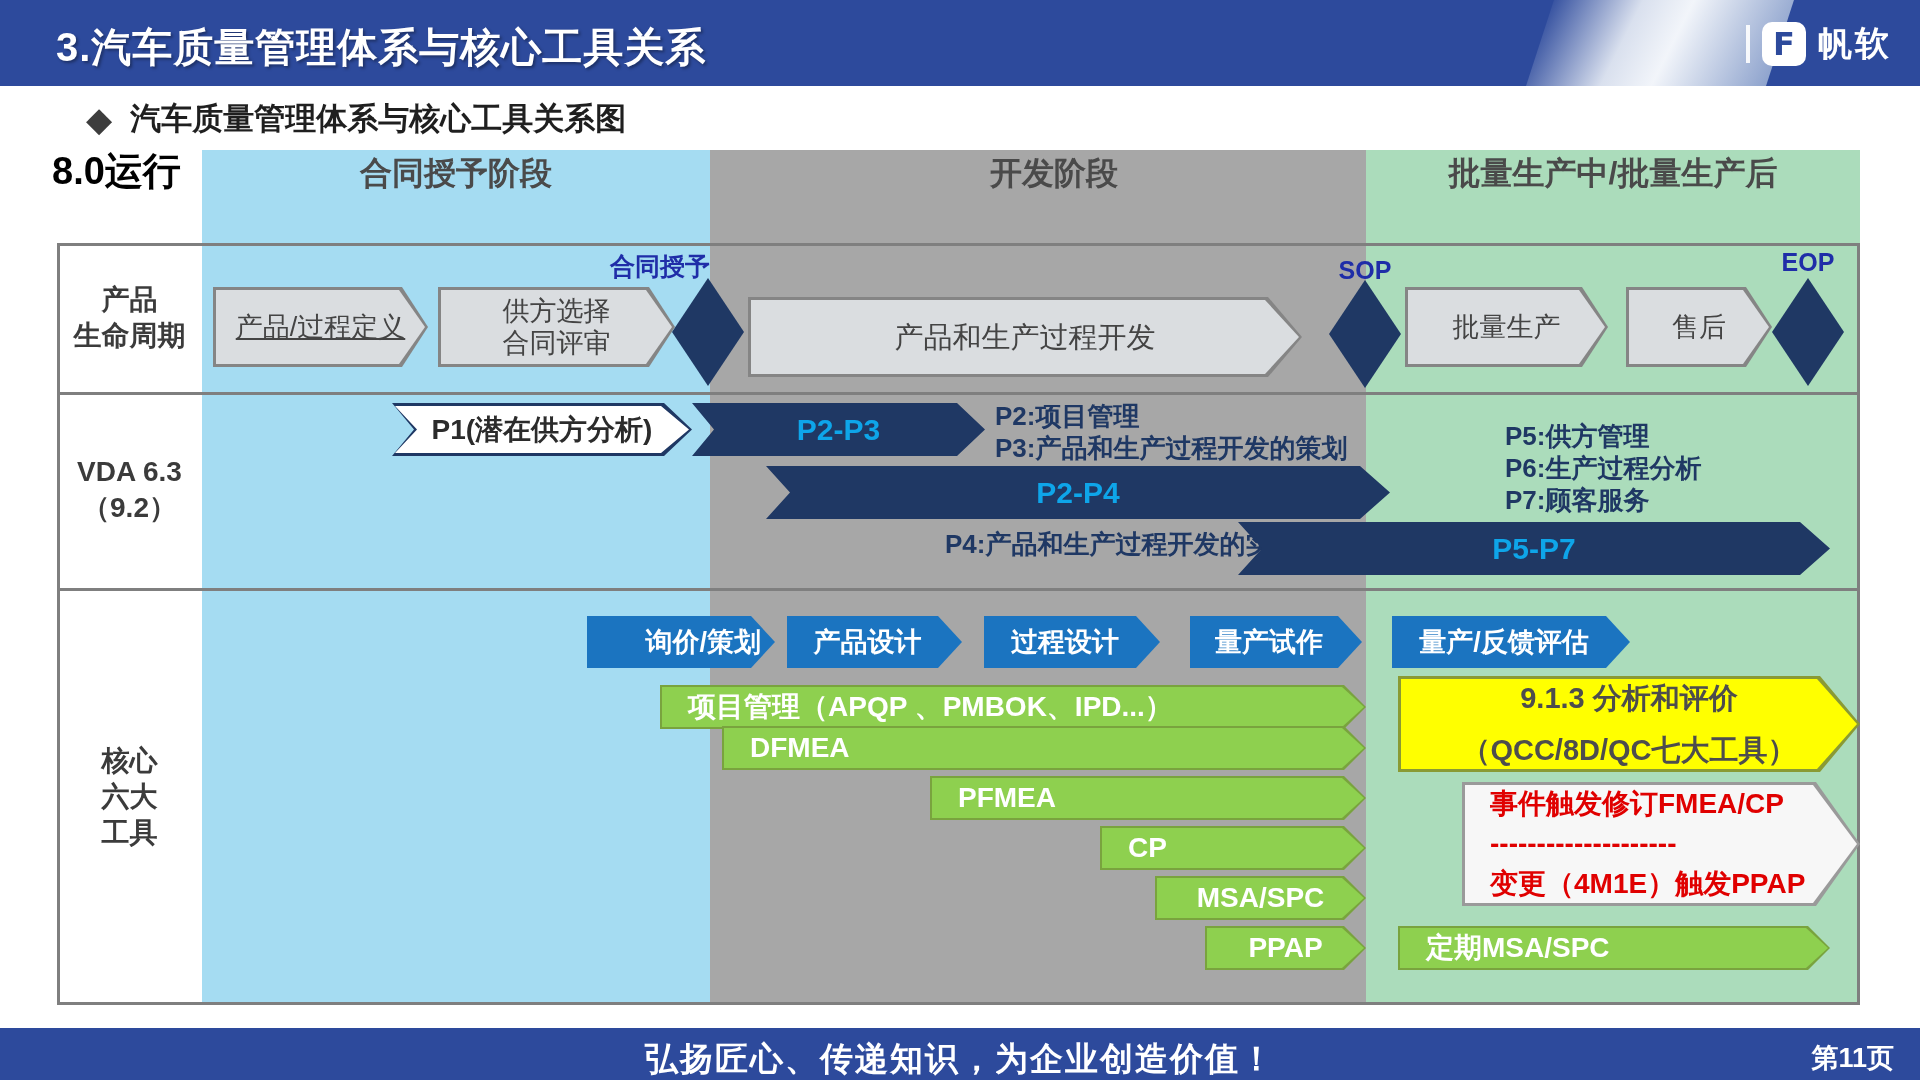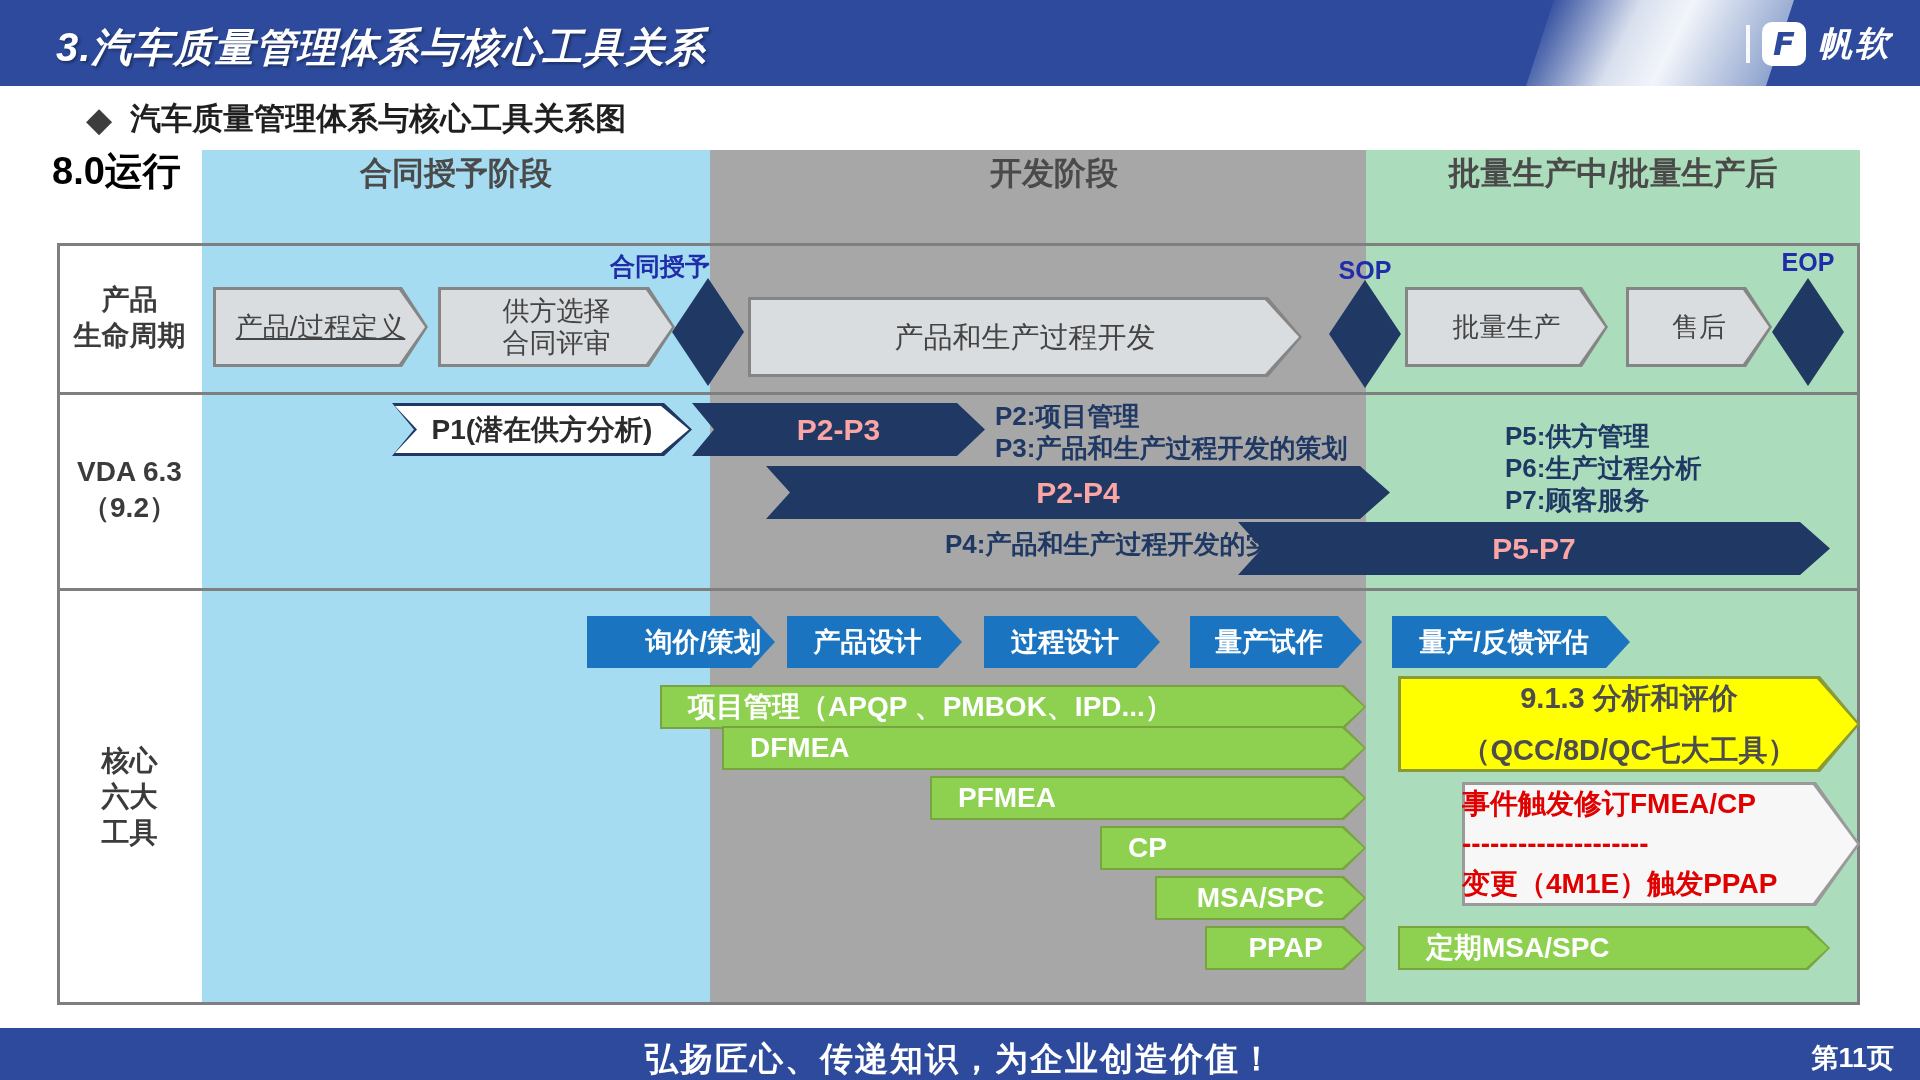--- a/index.html
+++ b/index.html
@@ -1,20 +1,20 @@
 <!DOCTYPE html>
 <html><head>
 <meta charset="utf-8">
 <style>
   * { margin:0; padding:0; box-sizing:border-box; }
   html,body { width:1920px; height:1080px; background:#ffffff; font-family:"Liberation Sans","DejaVu Sans",sans-serif; }
   .stage { position:relative; width:1920px; height:1080px; overflow:hidden; background:#ffffff; }
 
   
-  .topbar { position:absolute; left:0; top:0; width:1920px; height:86px; background:#2d4a9c;font-style:italic; }
+  .topbar { position:absolute; left:0; top:0; width:1920px; height:86px; background:#2d4a9c; }
   .topbar-stripe { position:absolute; left:1540px; top:0; width:240px; height:86px;
     background:linear-gradient(100deg, rgba(255,255,255,0.05) 0%, #d9e0ee 35%, #f2f5fa 55%, #8ea3cd 100%);
     transform:skewX(-18deg); }
   .title { position:absolute; left:56px; top:20px; font-size:40px; font-weight:bold; color:#ffffff; letter-spacing:1px; text-shadow:2px 2px 3px rgba(0,0,0,.35); }
   .logo { position:absolute; right:28px; top:20px; height:48px; display:flex; align-items:center; gap:12px; }
   .logo-bar { width:4px; height:38px; background:#ffffff; opacity:.9; }
   .logo-box { width:44px; height:44px; background:#ffffff; border-radius:10px; display:flex; align-items:center; justify-content:center; }
   .logo-f { font-size:32px; font-weight:bold; color:#2d4a9c; font-family:"DejaVu Sans",sans-serif; }
   .logo-name { font-size:34px; font-weight:bold; color:#ffffff; letter-spacing:3px; }
 
@@ -52,21 +52,21 @@
   .diamond { position:absolute; width:72px; height:108px; background:#1f3864; clip-path:polygon(50% 0,100% 50%,50% 100%,0 50%); }
   .mslabel { position:absolute; font-size:25px; font-weight:bold; color:#1f2da8; text-align:center; }
 
   
   .garrow { --tip:26px; }
   .garrow .lay.outer { background:#858585; }
   .garrow .lay.inner { background:#dadde0; }
   .garrow .txt { font-size:27px; color:#444; line-height:32px; }
 
   
-  .navy { background:#1f3864; color:#fca5a5; font-weight:bold; display:flex; align-items:center; justify-content:center; font-size:30px; }
+  .navy { background:#1f3864; color:#0ea5e9; font-weight:bold; display:flex; align-items:center; justify-content:center; font-size:30px; }
   .p1 .lay.outer { background:#1f3864; }
   .p1 .lay.inner { background:#ffffff; }
   .p1 .txt { font-size:28px; font-weight:bold; color:#2b2b2b; }
   .vda-note { position:absolute; font-size:26px; font-weight:bold; color:#1f3864; line-height:32px; white-space:pre-line; }
 
   
   .barrow { --tip:24px; background:#1b74c0; color:#fff; font-weight:bold; font-size:27px;
     display:flex; align-items:center; justify-content:center; padding-right:14px; }
 
   
@@ -77,21 +77,21 @@
   .grarrow .txt.center { justify-content:center; padding-left:0; }
 
   
   .yarrow .lay.outer { background:#8a9a34; }
   .yarrow .lay.inner { background:#ffff00; }
   .yarrow .txt { font-size:29px; font-weight:bold; color:#4d4d4d; line-height:52px; white-space:pre-line; }
 
   
   .warrow .lay.outer { background:#9a9a9a; }
   .warrow .lay.inner { background:#f7f7f7; }
-  .warrow .txt { font-size:28px; font-weight:bold; color:#e00000; line-height:40px; white-space:pre-line; text-align:left; }
+  .warrow .txt { font-size:28px; font-weight:bold; color:#e00000; line-height:40px; white-space:pre-line; padding-left:28px; text-align:left; }
 
   
   .footer { position:absolute; left:0; top:1028px; width:1920px; height:52px; background:#2d4a9c; }
   .footer-motto { position:absolute; width:100%; top:9px; text-align:center; font-size:33px; font-weight:bold; color:#ffffff; letter-spacing:2px; }
   .footer-page { position:absolute; right:26px; top:12px; font-size:27px; font-weight:bold; color:#ffffff; }
 </style>
 </head>
 <body>
 
 <div class="stage">

